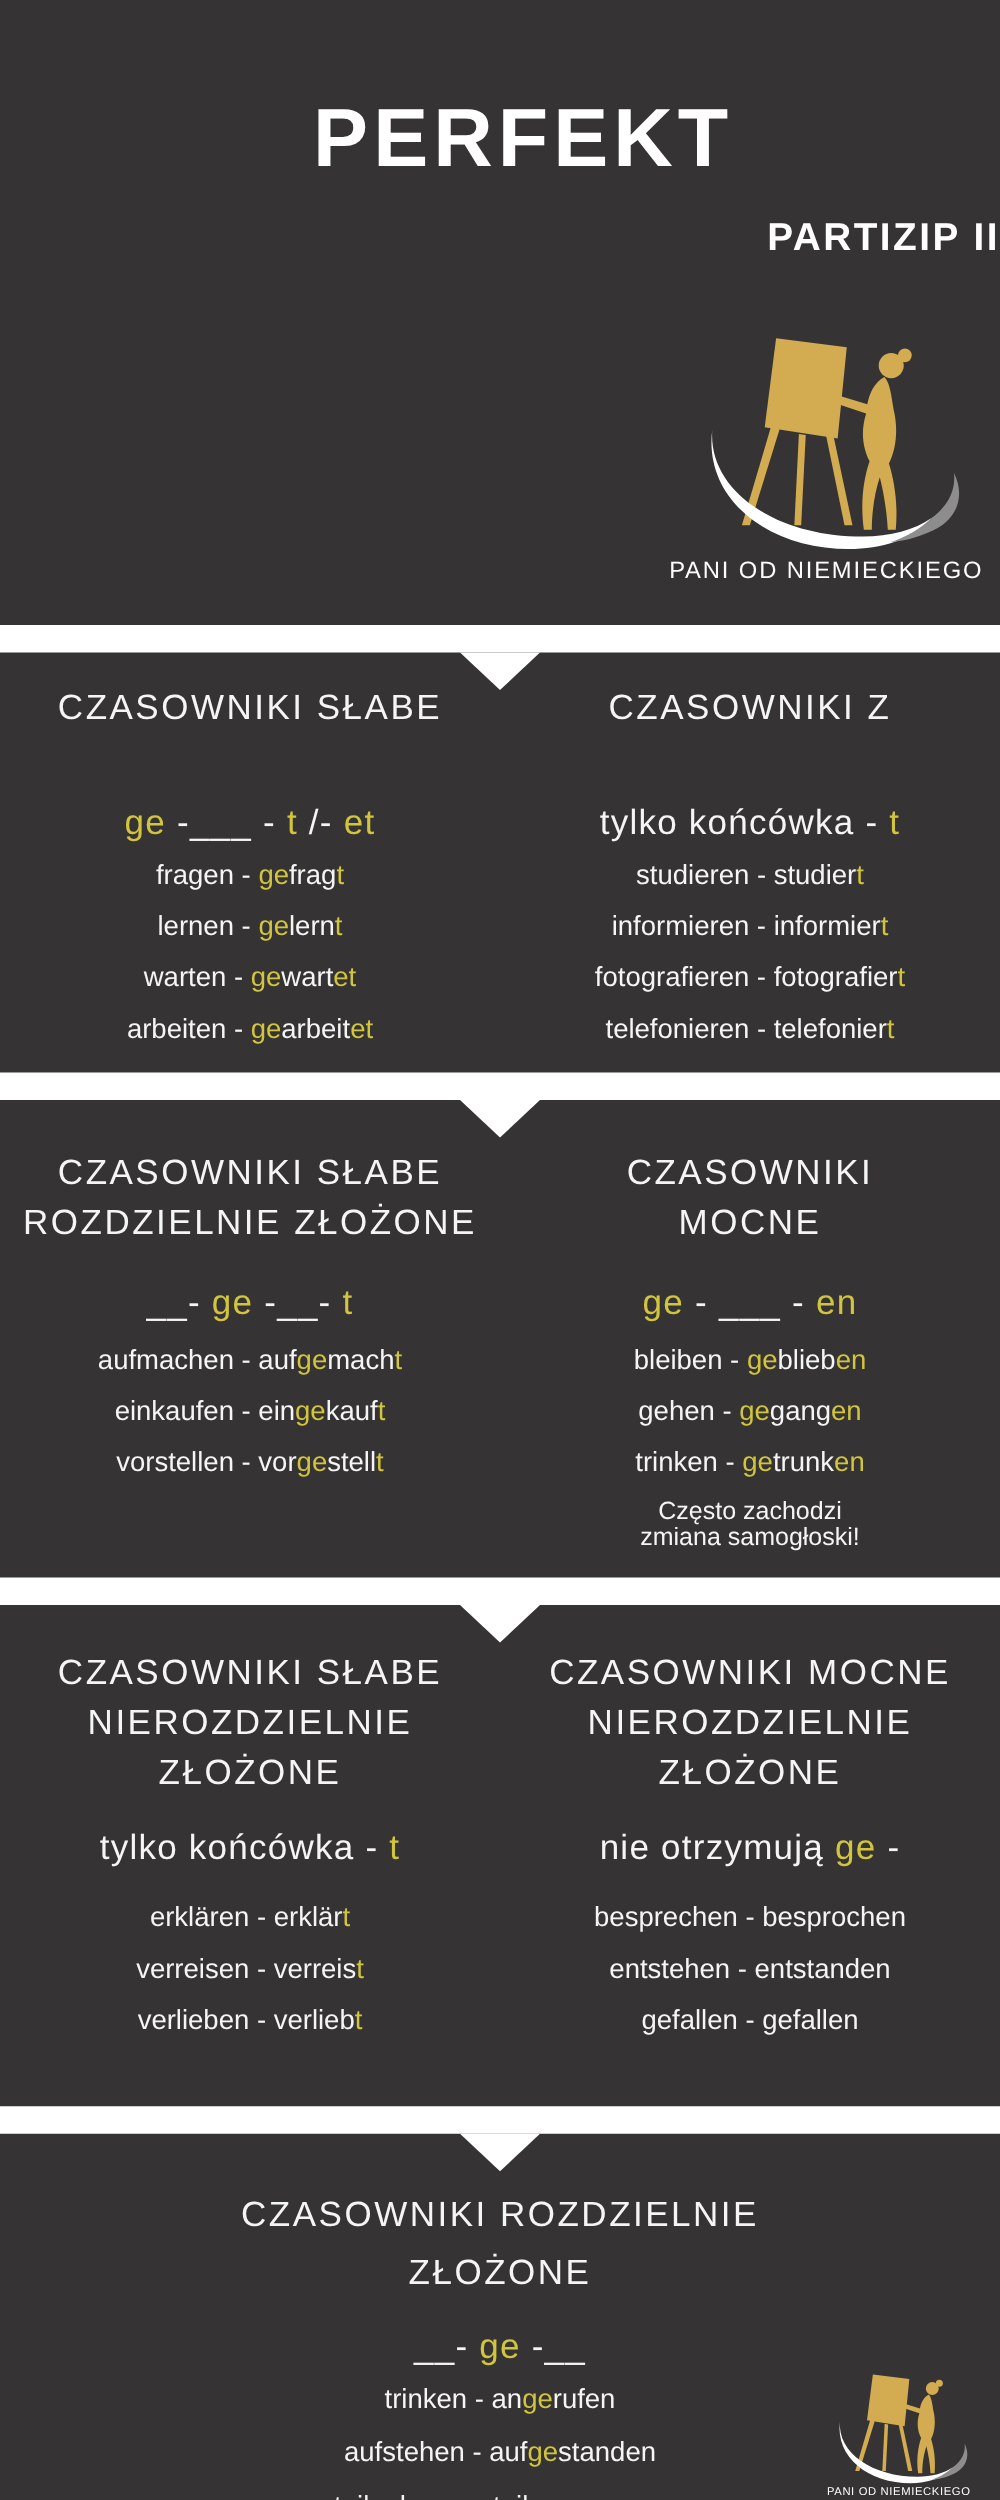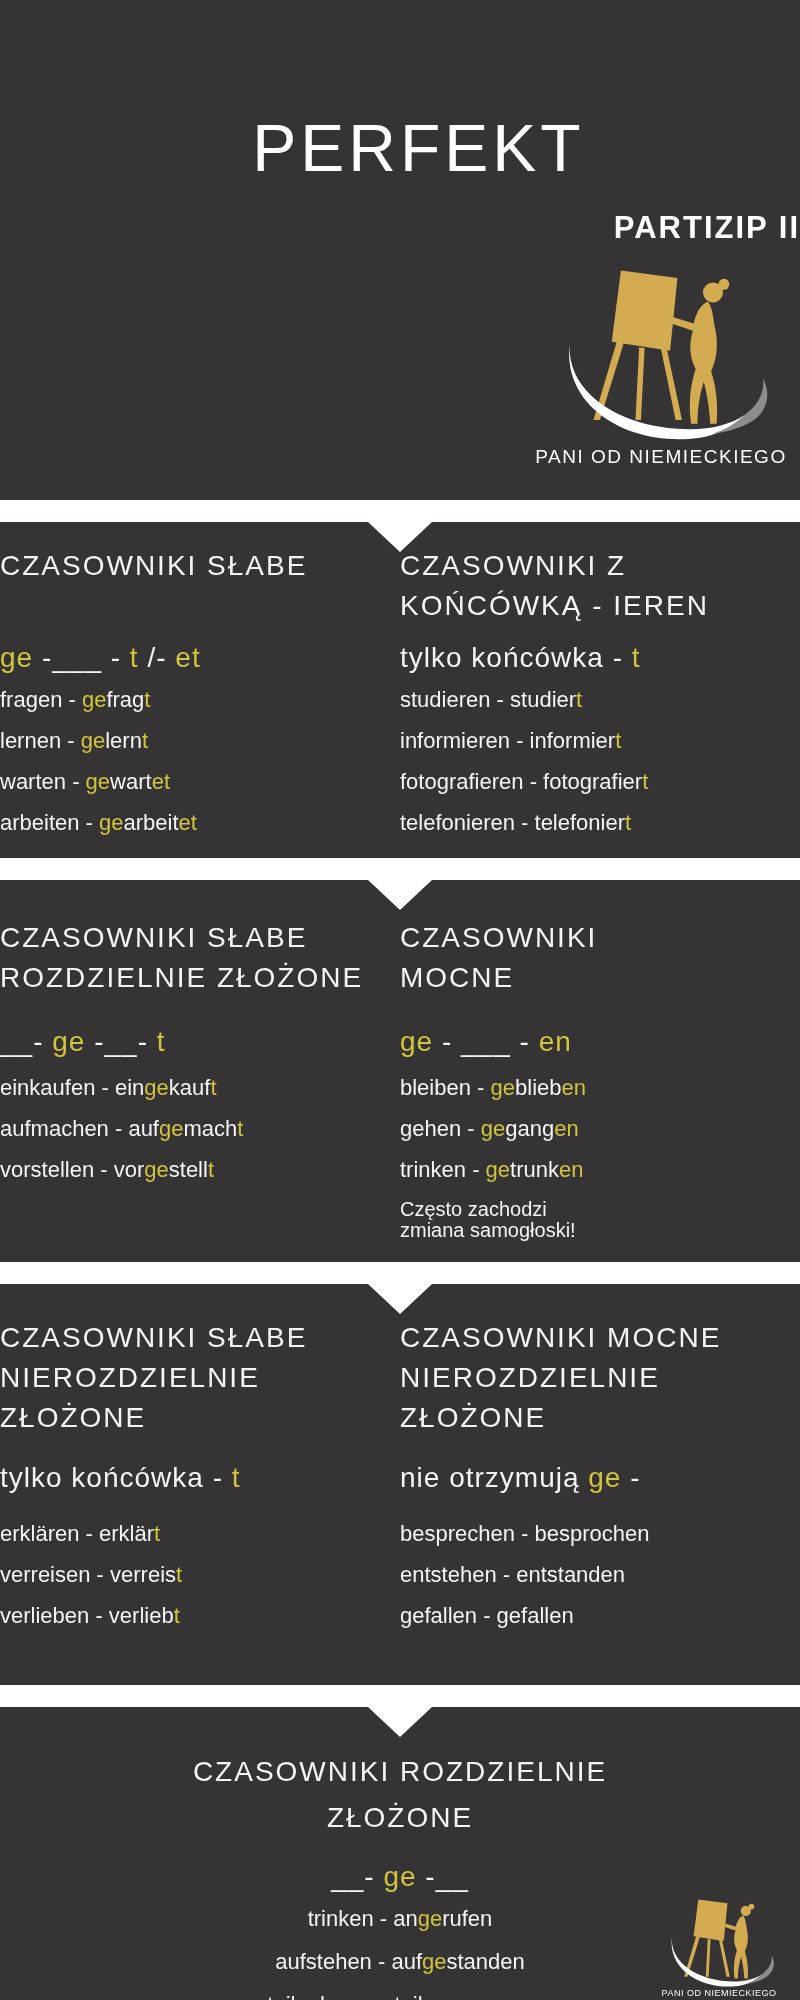--- a/index.html
+++ b/index.html
@@ -15,22 +15,22 @@
   body{
     width:800px;height:2000px;overflow:hidden;
     font-family:"Liberation Sans","DejaVu Sans",sans-serif;
     position:relative;
   }
   .page{position:relative;width:800px;height:2000px;background:var(--bg)}
 
   
   .header{position:relative;height:500px}
   .main-title{
-    padding-top:110px;text-align:center;color:#ffffff;
-    font-size:66px;font-weight:400;letter-spacing:4px;margin-left:37px;
+    padding-top:72px;text-align:center;color:#ffffff;
+    font-size:66px;font-weight:700;letter-spacing:4px;margin-left:37px;
   }
   .sub-title{
     margin-top:24px;text-align:right;color:#ffffff;
     font-size:31px;font-weight:700;letter-spacing:2px;
   }
   .header-logo{position:absolute;top:256px;right:8px;width:262px;text-align:center}
   .header-logo .logo-svg{width:248px;height:186px;display:block;margin:0 auto}
   .brand-caption{
     margin-top:4px;color:#ffffff;font-size:19px;letter-spacing:1.5px;white-space:nowrap;
   }
@@ -39,21 +39,21 @@
   .divider{position:relative;height:22px;background:var(--divider);z-index:3}
   .divider .arrow{
     position:absolute;top:22px;left:50%;transform:translateX(-50%);
     width:0;height:0;
     border-left:32px solid transparent;border-right:32px solid transparent;
     border-top:30px solid var(--divider);
   }
 
   
   .sec{display:flex;background:var(--bg);position:relative}
-  .col{width:50%;text-align:left}
+  .col{width:50%;text-align:center}
   .col-full{width:100%;text-align:center}
   .col-title{
     color:var(--text);font-size:28px;font-weight:500;
     letter-spacing:2px;line-height:40px;
   }
   .pattern{font-size:28px;color:var(--text);letter-spacing:1px}
   .ex{font-size:22px;color:var(--text);line-height:23px}
   .note{font-size:20px;color:var(--text);line-height:21px;margin-top:4px}
   .seg-w{color:var(--text)}
   .seg-y{color:var(--accent)}
@@ -130,21 +130,20 @@
       <div>
         <div class="ex"><span class="seg-w">fragen - </span><span class="seg-y">ge</span><span class="seg-w">frag</span><span class="seg-y">t</span></div>
         <div class="ex"><span class="seg-w">lernen - </span><span class="seg-y">ge</span><span class="seg-w">lern</span><span class="seg-y">t</span></div>
         <div class="ex"><span class="seg-w">warten - </span><span class="seg-y">ge</span><span class="seg-w">wart</span><span class="seg-y">et</span></div>
         <div class="ex"><span class="seg-w">arbeiten - </span><span class="seg-y">ge</span><span class="seg-w">arbeit</span><span class="seg-y">et</span></div>
       </div>
     </div>
     <div class="col">
       <div class="col-title">
         <div>CZASOWNIKI Z</div>
-        <div>KOŃCÓWKĄ - IEREN</div>
       </div>
       <div class="pattern"><span class="seg-w">tylko końcówka - </span><span class="seg-y">t</span></div>
       <div>
         <div class="ex"><span class="seg-w">studieren - studier</span><span class="seg-y">t</span></div>
         <div class="ex"><span class="seg-w">informieren - informier</span><span class="seg-y">t</span></div>
         <div class="ex"><span class="seg-w">fotografieren - fotografier</span><span class="seg-y">t</span></div>
         <div class="ex"><span class="seg-w">telefonieren - telefonier</span><span class="seg-y">t</span></div>
       </div>
     </div>
   </div>
@@ -154,22 +153,22 @@
   </div>
 
   <div class="sec sec2">
     <div class="col">
       <div class="col-title">
         <div>CZASOWNIKI SŁABE</div>
         <div>ROZDZIELNIE ZŁOŻONE</div>
       </div>
       <div class="pattern"><span class="seg-w">__- </span><span class="seg-y">ge</span><span class="seg-w"> -__- </span><span class="seg-y">t</span></div>
       <div>
+        <div class="ex"><span class="seg-w">aufmachen - auf</span><span class="seg-y">ge</span><span class="seg-w">mach</span><span class="seg-y">t</span></div>
         <div class="ex"><span class="seg-w">einkaufen - ein</span><span class="seg-y">ge</span><span class="seg-w">kauf</span><span class="seg-y">t</span></div>
-        <div class="ex"><span class="seg-w">aufmachen - auf</span><span class="seg-y">ge</span><span class="seg-w">mach</span><span class="seg-y">t</span></div>
         <div class="ex"><span class="seg-w">vorstellen - vor</span><span class="seg-y">ge</span><span class="seg-w">stell</span><span class="seg-y">t</span></div>
       </div>
     </div>
     <div class="col">
       <div class="col-title">
         <div>CZASOWNIKI</div>
         <div>MOCNE</div>
       </div>
       <div class="pattern"><span class="seg-y">ge</span><span class="seg-w"> - ___ - </span><span class="seg-y">en</span></div>
       <div>

